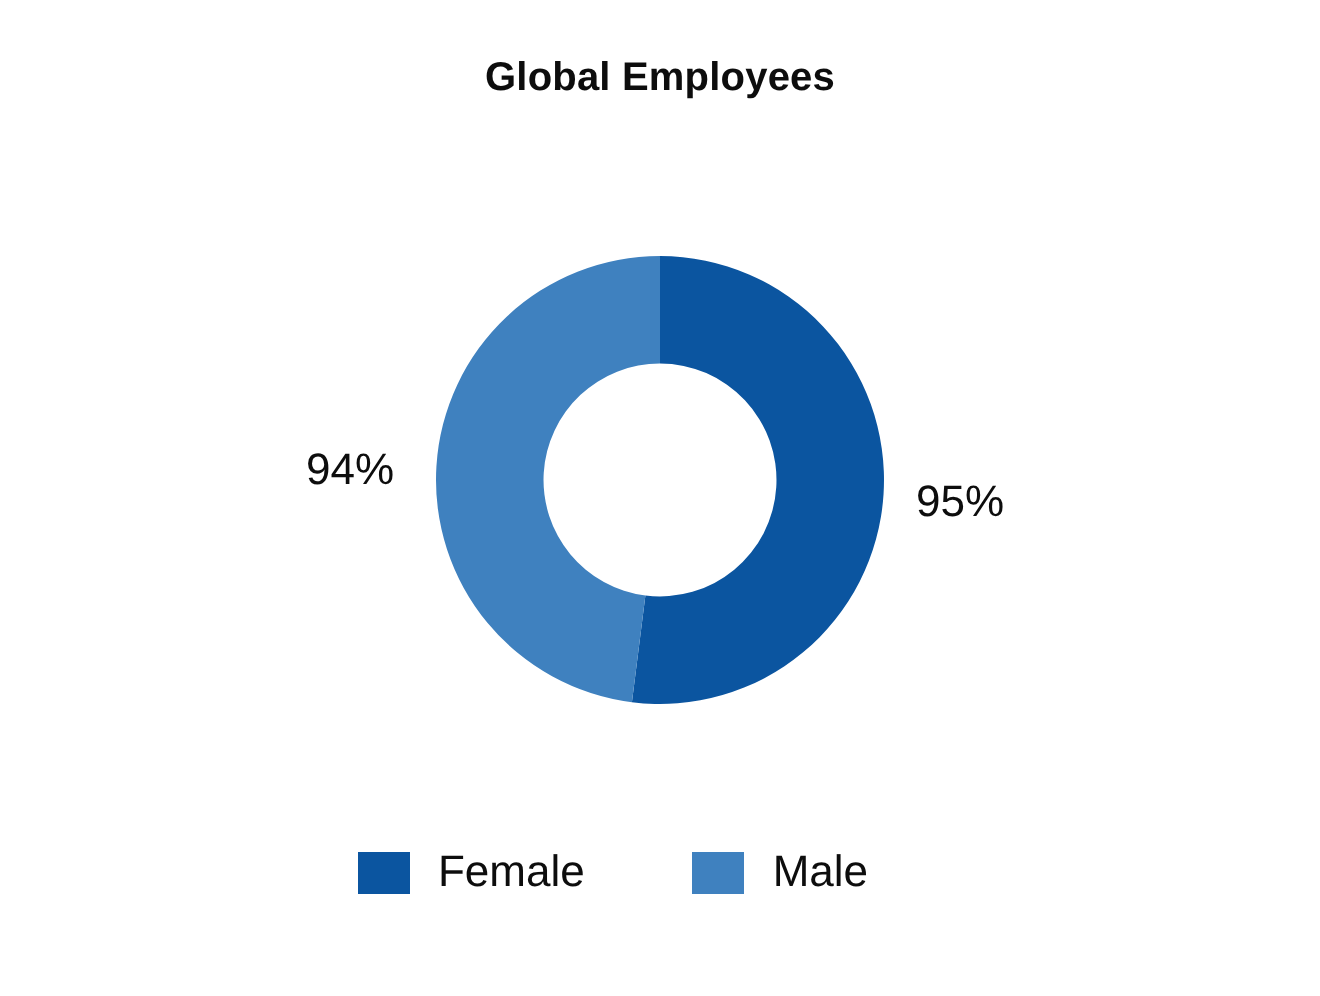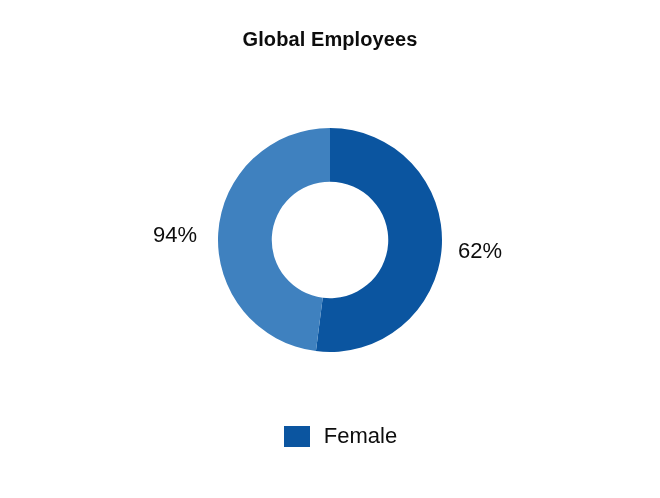--- a/index.html
+++ b/index.html
@@ -74,21 +74,20 @@
   .legend {
     position: absolute;
     left: 0;
     top: 425px;
     width: 613px;
     display: flex;
     flex-direction: row;
     justify-content: center;
     align-items: center;
     gap: 54px;
-    margin-left: 34px;
   }
   .legend-item {
     display: flex;
     flex-direction: row;
     align-items: center;
     gap: 14px;
   }
   .legend-swatch {
     width: 26px;
     height: 21px;
@@ -114,22 +113,26 @@
     <svg class="donut-svg" viewBox="0 0 224 224">
       <g>
         <path id="slice-0" d="M 112 0 A 112 112 0 1 1 97.9626778407979 223.1168465472215 L 104.7005924772149 169.78076020455518 A 58.24 58.24 0 1 0 112 53.76 Z" fill="#0b55a0"></path>
         <path id="slice-1" d="M 97.9626778407979 223.1168465472215 A 112 112 0 0 1 111.99999999999999 0 L 111.99999999999999 53.76 A 58.24 58.24 0 0 0 104.7005924772149 169.78076020455518 Z" fill="#3f81bf"></path>
       </g>
     </svg>
   </div>
 
   <div class="pct-label pct-left">94%</div>
 
-  <div class="pct-label pct-right">62%</div>
+  <div class="pct-label pct-right">95%</div>
 
   <div class="legend">
     <div class="legend-item">
       <span class="legend-swatch" id="swatch-0" style="background: rgb(11, 85, 160);"></span>
       <span class="legend-label">Female</span>
     </div>
+    <div class="legend-item">
+      <span class="legend-swatch" id="swatch-1" style="background: rgb(63, 129, 191);"></span>
+      <span class="legend-label">Male</span>
+    </div>
   </div>
 
 </div>
 
 </body></html>

